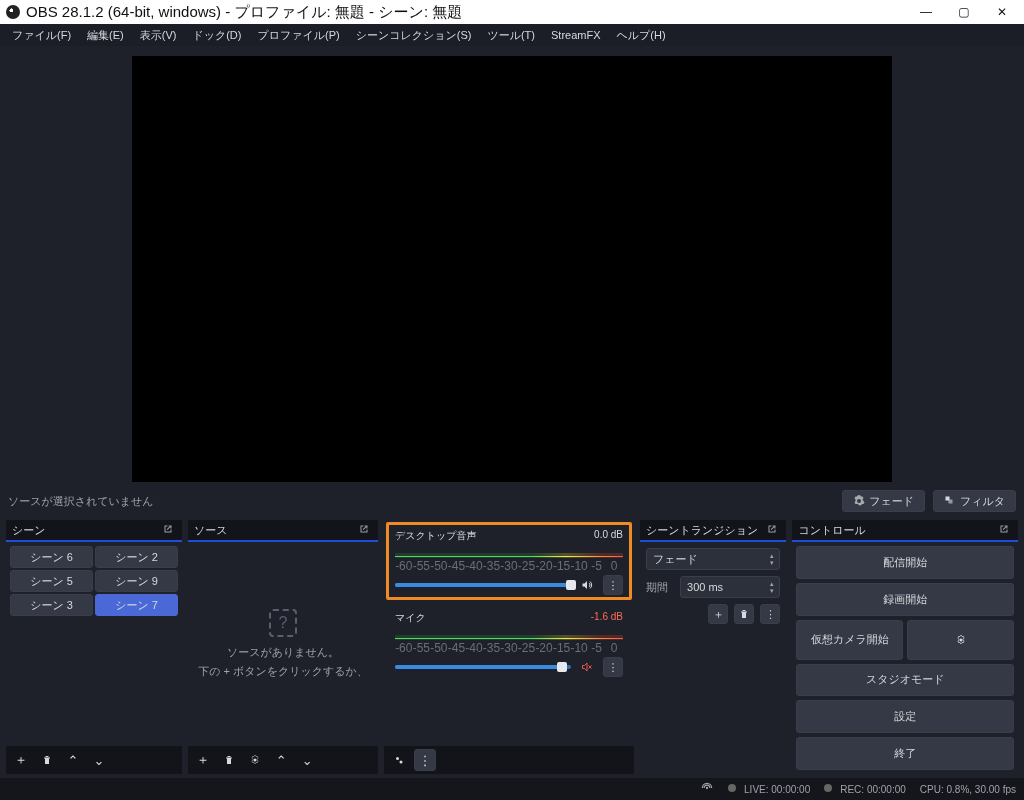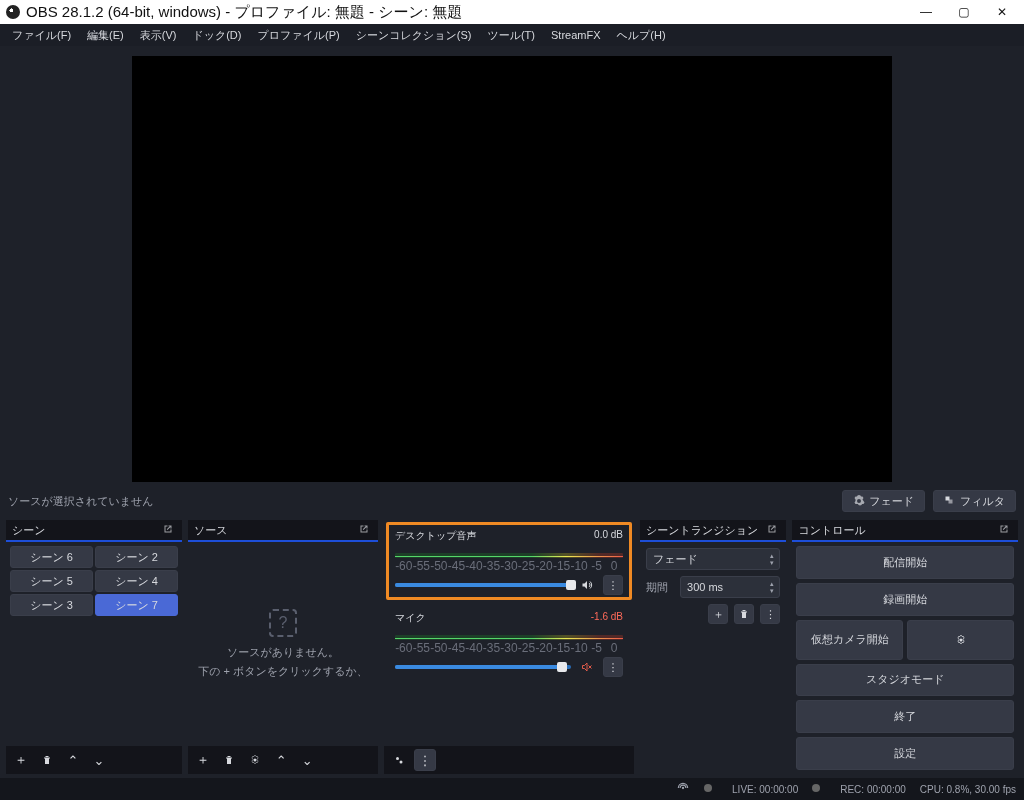--- a/index.html
+++ b/index.html
@@ -88,21 +88,21 @@
 
   
   .controls-body{padding:4px;display:flex;flex-direction:column;gap:4px;}
   .ctrl-btn{height:40px;border:1px solid var(--border);border-radius:3px;background:var(--btn);display:flex;align-items:center;justify-content:center;font-size:11px;cursor:pointer;}
   .ctrl-row{display:flex;gap:4px;}
   .ctrl-row .ctrl-btn{flex:1;}
   .gear-sq{width:28px;}
 
   
   .statusbar{height:22px;background:#14161c;display:flex;align-items:center;justify-content:flex-end;padding:0 8px;gap:14px;font-size:10px;color:var(--text-dim);}
-  .status-item{display:flex;align-items:flex-start;gap:20px;}
+  .status-item{display:flex;align-items:flex-start;gap:8px;}
   .dot{width:8px;height:8px;border-radius:50%;background:#666;}
 
   
   .sq{width:22px;height:22px;display:flex;align-items:center;justify-content:center;background:transparent;border:0;cursor:pointer;color:var(--text);font-size:13px;}
 
   svg{width:12px;height:12px;fill:currentColor;}
 </style>
 </head>
 <body>
 
@@ -160,21 +160,21 @@
       <span class="pop"><svg viewBox="0 0 24 24">
             <path d="M5 5h6v2H7v10h10v-4h2v6H5z"></path>
             <path d="M13 5h6v6h-2V8l-6 6-1.5-1.5 6-6H13z"></path>
           </svg></span>
     </div>
     <div class="dock-body">
       <div class="scenes-grid" id="scenes-grid">
           <div class="scene-btn">シーン 6</div>
           <div class="scene-btn">シーン 2</div>
           <div class="scene-btn">シーン 5</div>
-          <div class="scene-btn">シーン 4</div>
+          <div class="scene-btn">シーン 9</div>
           <div class="scene-btn">シーン 3</div>
           <div class="scene-btn selected">シーン 7</div>
         </div>
     </div>
     <div class="dock-footer">
       <div class="sq">＋</div>
       <div class="sq">
           <svg viewBox="0 0 24 24">
             <path d="M6 7h12v2H6zM8 9h8v11H8zM9 4h6v2H9z"></path>
           </svg>
@@ -357,22 +357,22 @@
       <div class="ctrl-row">
         <div class="ctrl-btn">仮想カメラ開始</div>
         <div class="ctrl-btn gear-sq">
             <svg viewBox="0 0 24 24">
               <circle cx="12" cy="12" r="3"></circle>
               <path d="M12 2l2 3h3l1 3-2 3 2 3-1 3h-3l-2 3-2-3H7l-1-3 2-3-2-3 1-3h3z" fill="none" stroke="currentColor" stroke-width="1.5"></path>
             </svg>
           </div>
       </div>
       <div class="ctrl-btn">スタジオモード</div>
+      <div class="ctrl-btn">設定</div>
       <div class="ctrl-btn">終了</div>
-      <div class="ctrl-btn">設定</div>
     </div>
   </div>
 
 </div>
 
 <div class="statusbar">
   <div class="status-item">
     <span><svg viewBox="0 0 24 24" style="width:14px;height:14px;">
           <path d="M4 12a8 8 0 0116 0M7 12a5 5 0 0110 0" fill="none" stroke="currentColor" stroke-width="2"></path>
           <circle cx="12" cy="12" r="2"></circle>

